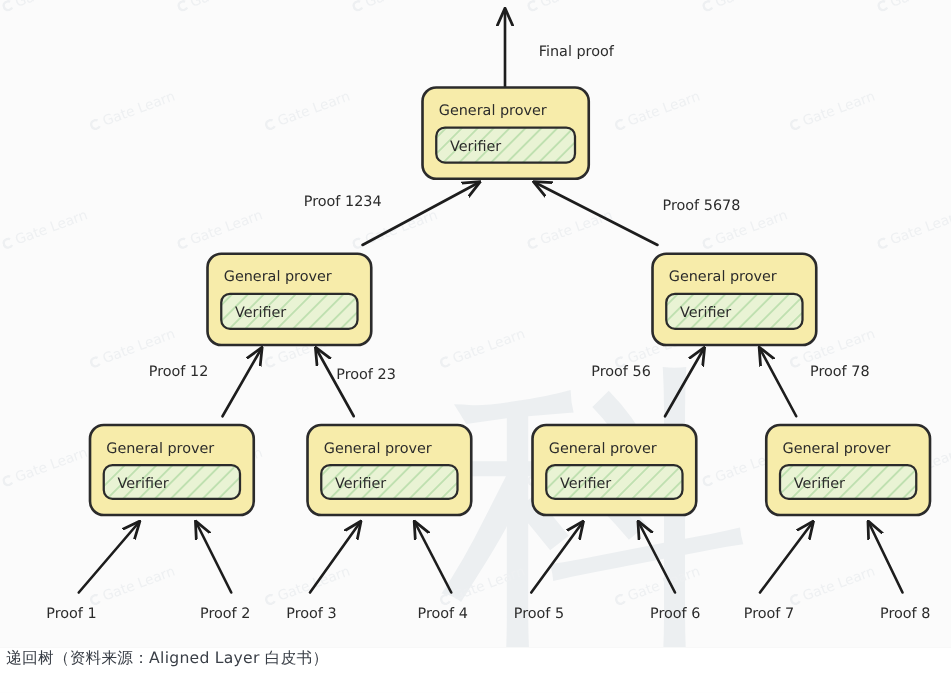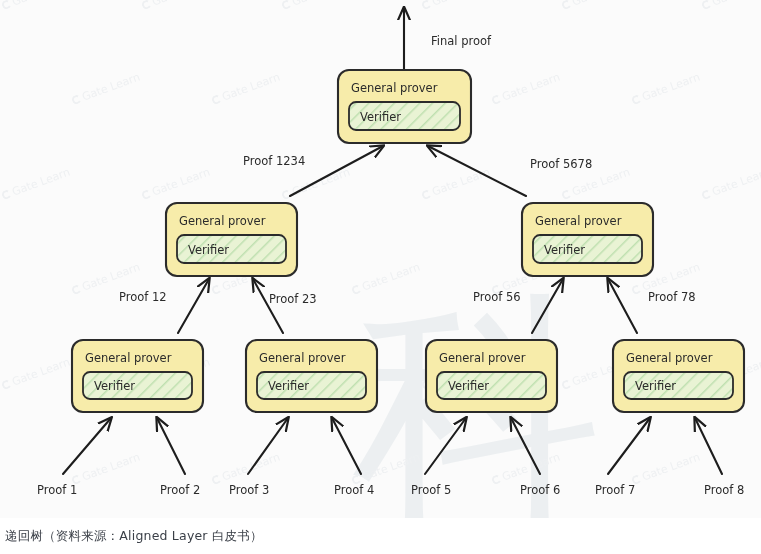--- a/index.html
+++ b/index.html
@@ -33,21 +33,21 @@
     top: 0;
   }
   .caption-bar {
     position: absolute;
     left: 0;
     top: 518px;
     width: 761px;
     height: 36px;
     background: #ffffff;
     display: flex;
-    align-items: center;
+    align-items: flex-start;
   }
   .caption-text {
     font-family: "DejaVu Sans", sans-serif;
     font-size: 12.5px;
     color: #3a3f47;
     padding-left: 5px;
     letter-spacing: 0.2px;
     white-space: nowrap;
   }
   .wm-tile {

